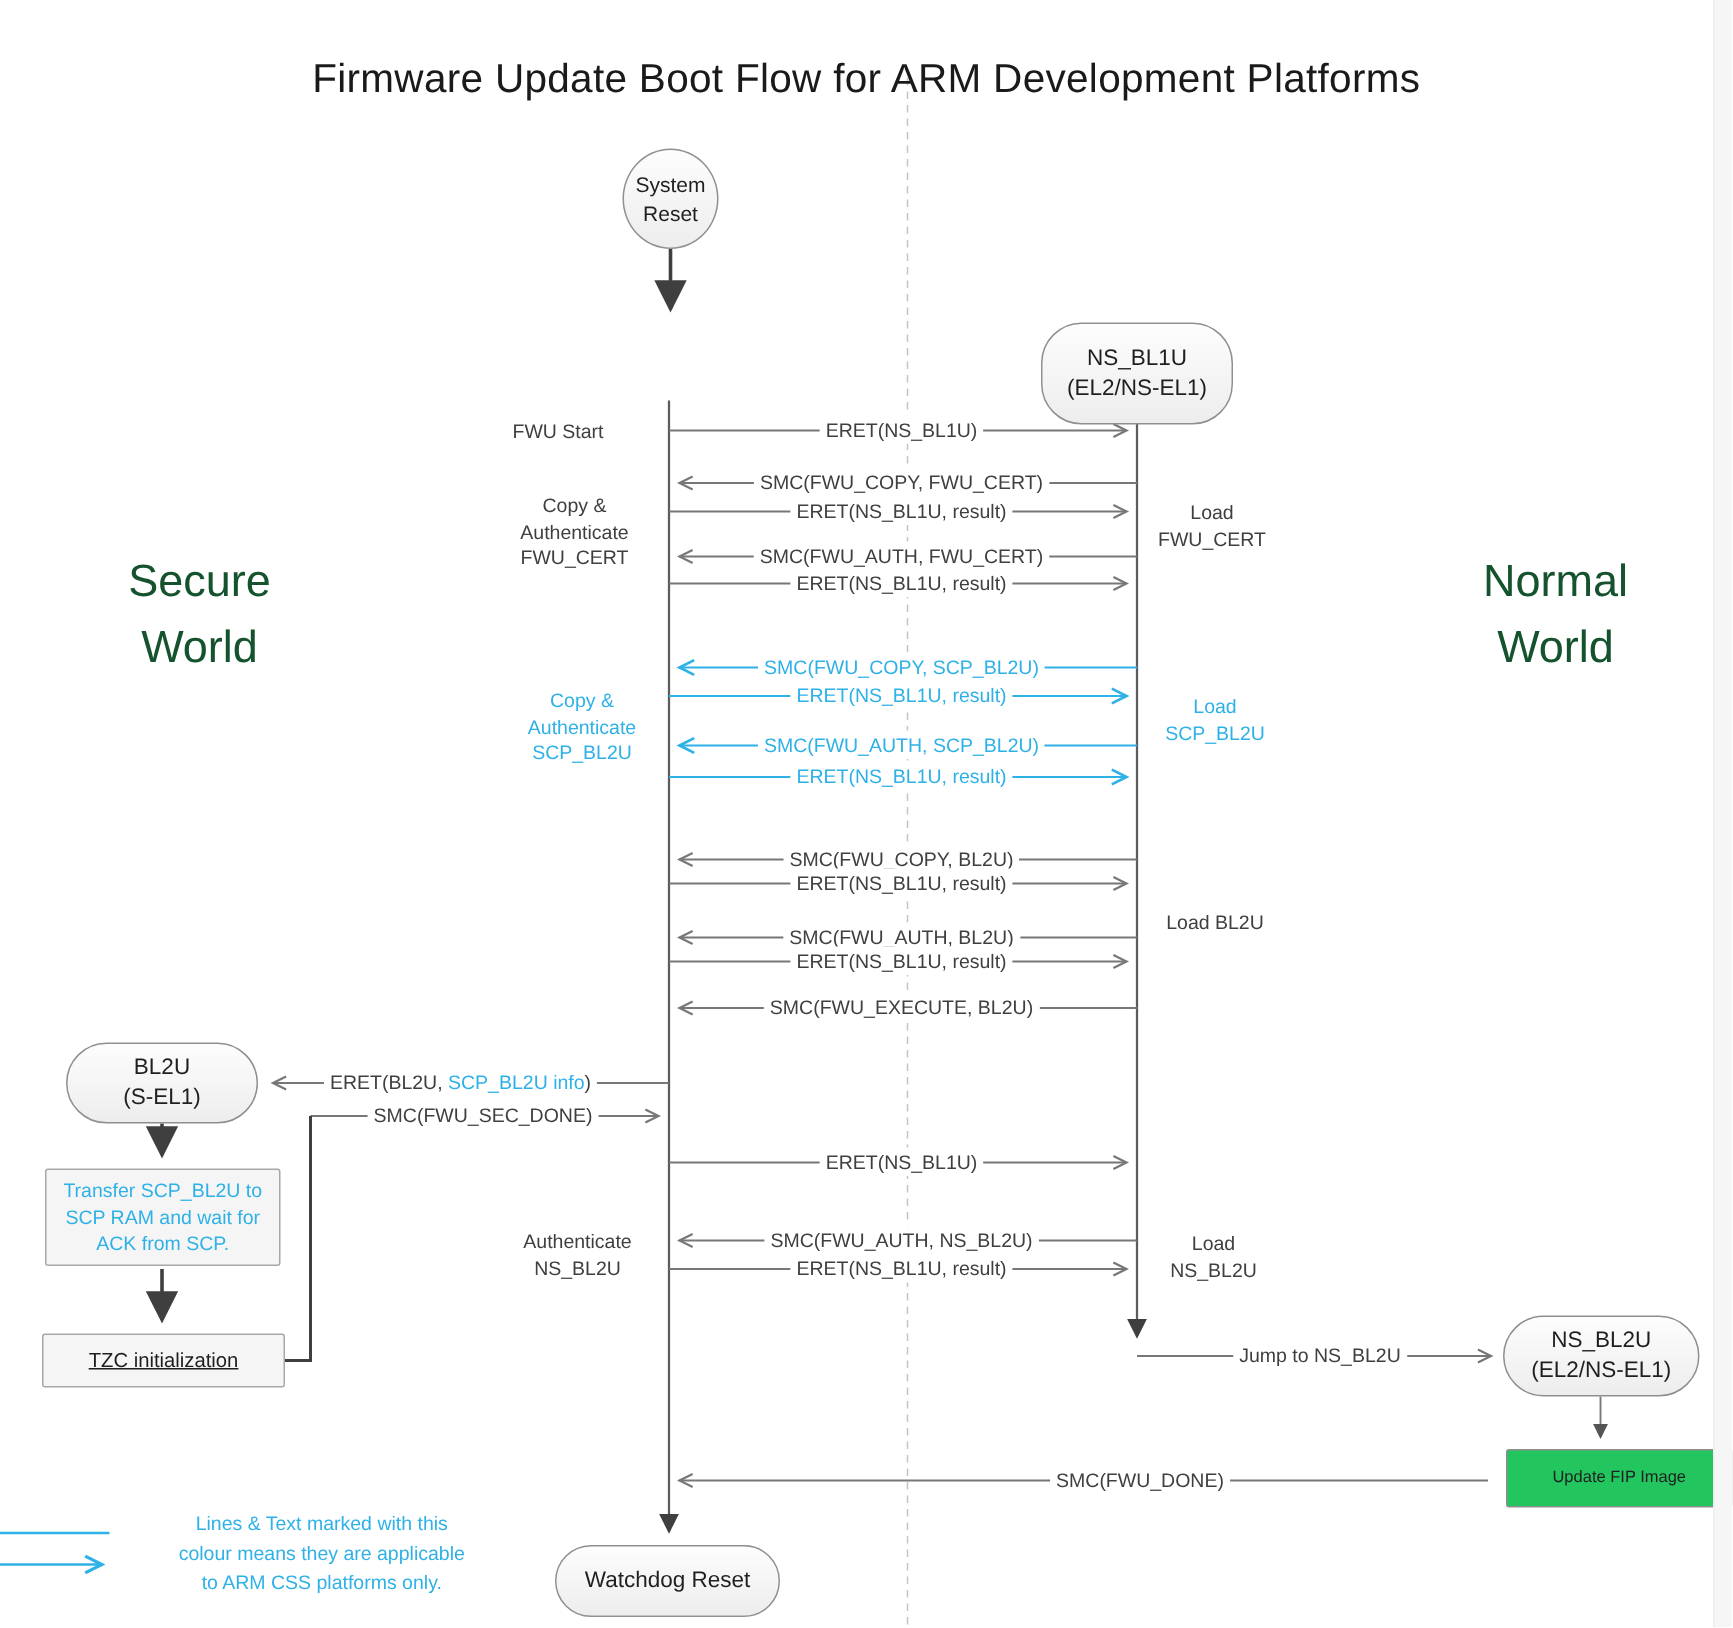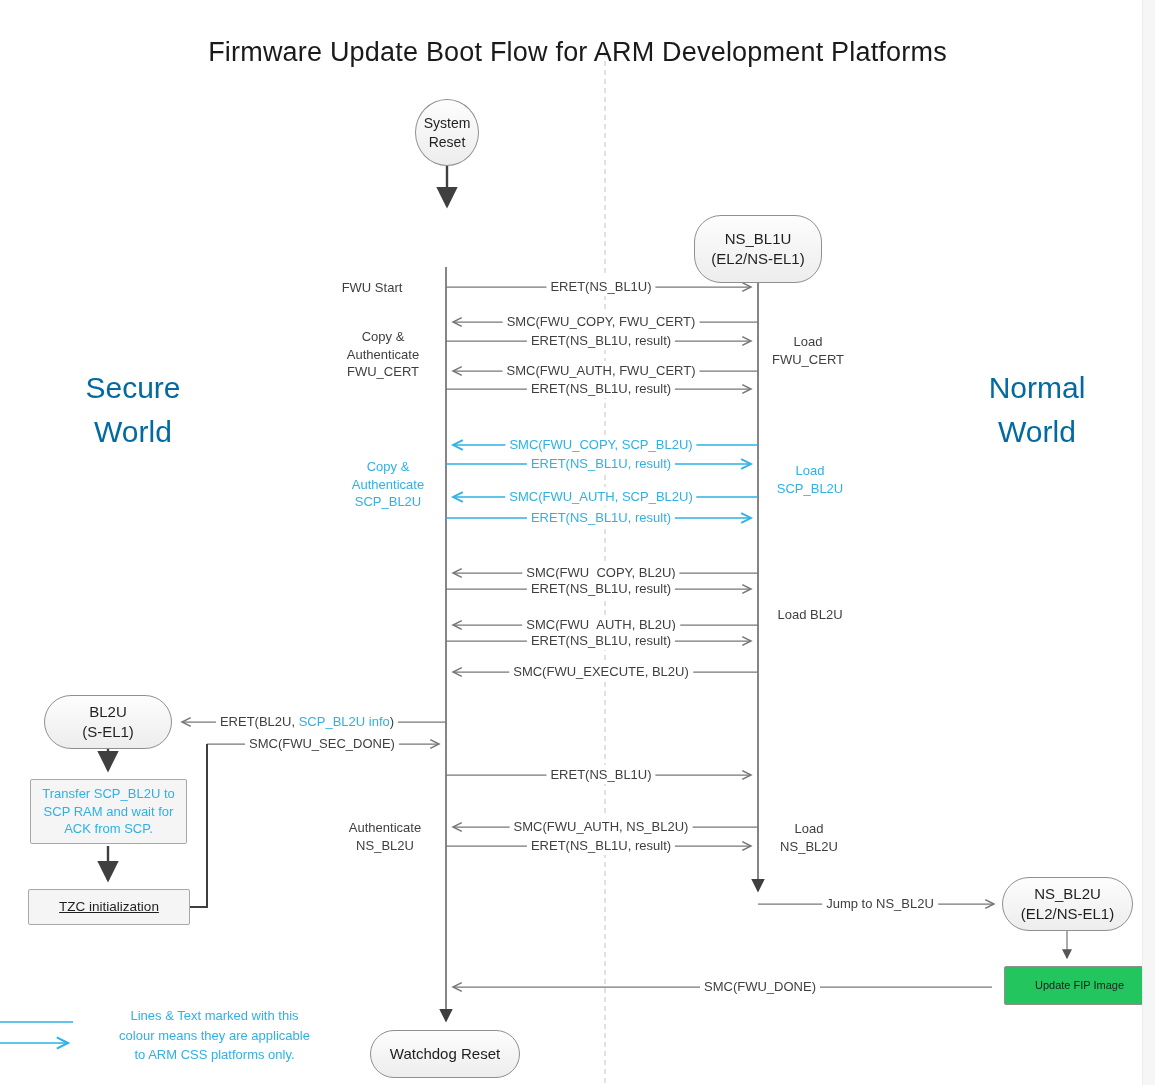--- a/index.html
+++ b/index.html
@@ -10,21 +10,21 @@
   }
   html,body{margin:0;padding:0;background:#fff;}
   body{font-family:"Liberation Sans","DejaVu Sans",sans-serif;color:var(--ink);}
   #canvas{position:relative;width:1155px;height:1085px;background:#ffffff;overflow:hidden;}
   #edge-band{position:absolute;right:0;top:0;width:12px;height:100%;background:#f6f6f6;border-left:1px solid #ededed;}
   svg.layer{position:absolute;left:0;top:0;}
 
   .title{position:absolute;left:0;top:11px;width:1155px;text-align:center;
          font-size:27px;color:#1a1a1a;letter-spacing:.2px;margin-top:26px;}
   .world{position:absolute;width:170px;text-align:center;font-size:30px;line-height:1.45;
-         color:#0369a1;white-space:pre-line;}
+         color:#14532d;white-space:pre-line;}
   #world-secure{left:48px;top:366px;}
   #world-normal{left:952px;top:366px;}
 
   .node{position:absolute;display:flex;align-items:center;justify-content:center;
         text-align:center;font-size:15px;line-height:1.35;color:#1f1f1f;
         background:linear-gradient(#fdfdfd,#ededed);
         border:1.4px solid #8f8f8f;white-space:pre-line;box-sizing:border-box;}
   .stadium{border-radius:27px;}
   .circle{border-radius:50%;}
   .rect{border-radius:2px;background:#f5f5f5;}

